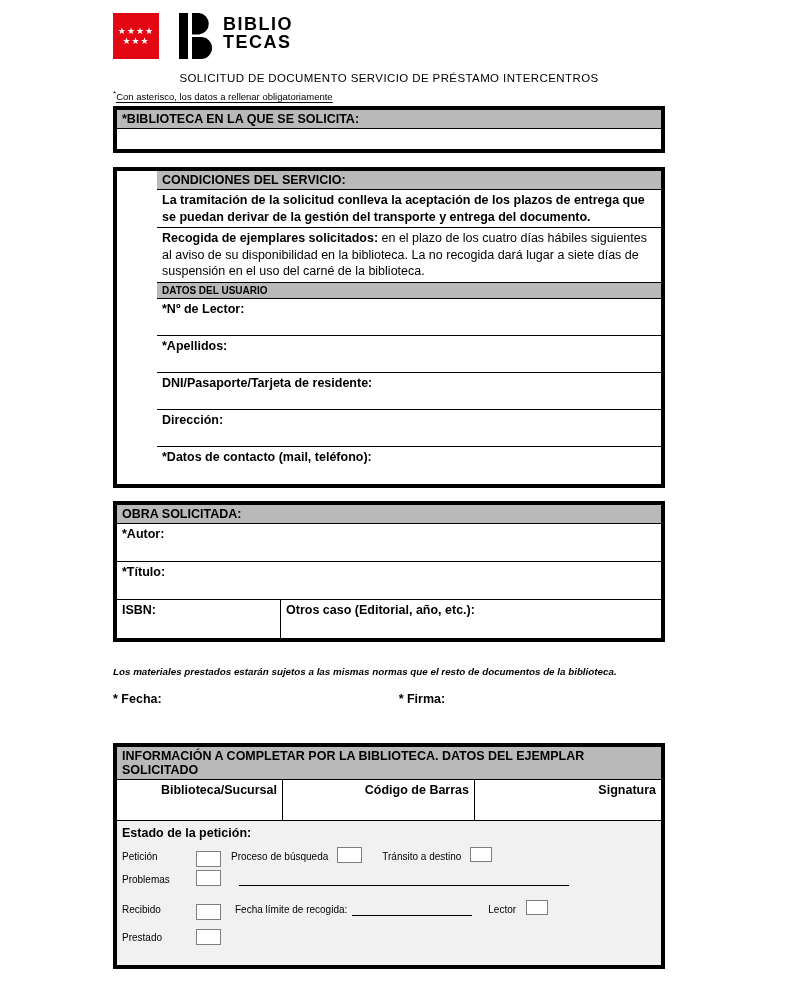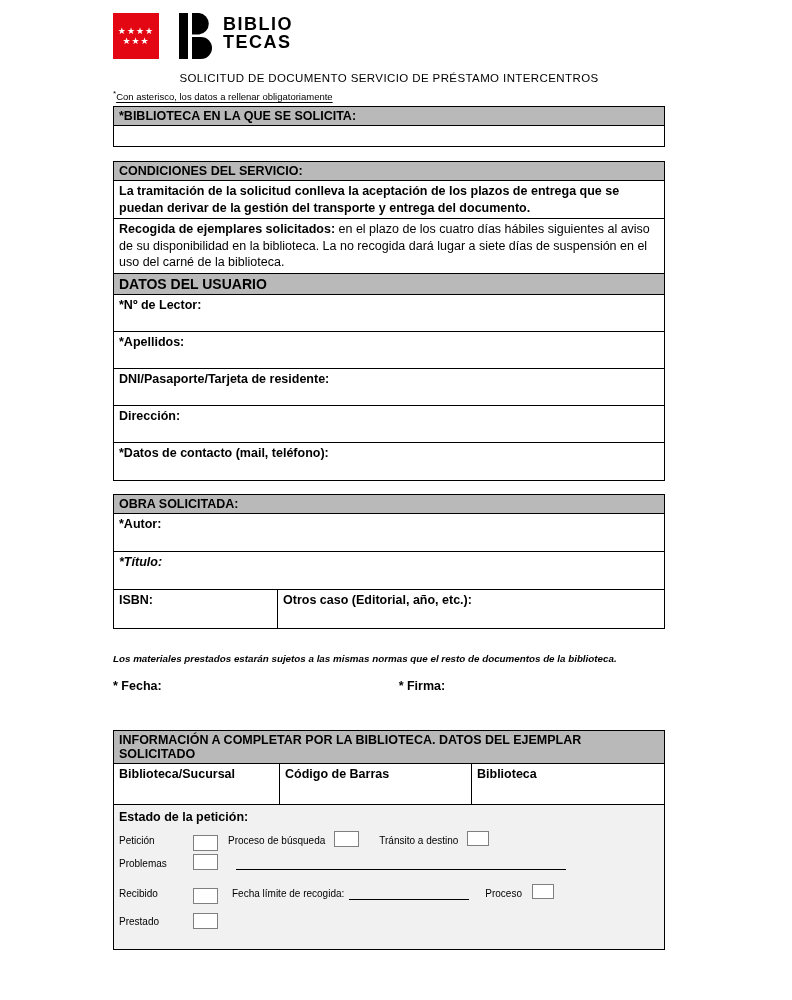--- a/index.html
+++ b/index.html
@@ -14,46 +14,46 @@
   .b-glyph { width:34px; height:46px; margin-left:10px; }
   .brand { font-weight:bold; font-size:18px; line-height:18px; letter-spacing:1.5px; margin-top:2px; }
 
   
   .title { text-align:center; margin-top:11px; font-size:11.5px; letter-spacing:0.4px; }
   .note { margin-top:5px; font-size:9.5px; }
   .note .star { vertical-align:super; font-size:8px; }
   .note u { text-underline-offset:2px; }
 
   
-  .tbl { border:1px solid #000000; }
+  .tbl { border:4px solid #000000; }
   .th-gray { background:#b9b9b9; font-weight:bold; font-size:12.5px; padding:2px 5px; border-bottom:1px solid #000; }
   .cell { padding:2px 5px; font-size:12.5px; line-height:1.32; border-bottom:1px solid #000; }
   .cell:last-child { border-bottom:none; }
   .b { font-weight:bold; }
   .field { height:37px; }
   .field .lbl { font-weight:bold; font-size:12.5px; }
 
   .tbl1 { margin-top:4px; }
   .tbl1 .empty { height:20px; }
-  .tbl2 { margin-top:14px; }
+  .tbl2 { margin-top:14px;padding-left:40px; }
   .tbl2 .rowC { min-height:50px; }
-  .mid-gray { background:#b9b9b9; font-weight:bold; font-size:14px; padding:2px 5px; border-bottom:1px solid #000; border-top:1px solid #000; }
+  .mid-gray { background:#b9b9b9; font-weight:bold; font-size:10px; padding:2px 5px; border-bottom:1px solid #000; border-top:1px solid #000; }
 
   .tbl3 { margin-top:13px; }
   .isbn-row { display:grid; grid-template-columns:164px 1fr; }
   .isbn-row .c1 { border-right:1px solid #000; padding:3px 5px; height:38px; font-weight:bold; font-size:12.5px; }
   .isbn-row .c2 { padding:3px 5px; font-weight:bold; font-size:12.5px; }
 
   .italic-note { margin-top:24px; font-size:9.8px; font-style:italic; font-weight:bold; }
   .fecha-row { margin-top:15px; font-weight:bold; font-size:12.5px; display:flex; }
   .firma { margin-left:237px; }
 
   
   .tbl4 { margin-top:37px; }
-  .cols { display:grid; grid-template-columns:165px 192px 1fr; border-bottom:1px solid #000; }
+  .cols { display:grid; grid-template-columns:165px 192px 1fr; border-bottom:1px solid #000;text-align:right; }
   .cols > div { padding:3px 5px; font-weight:bold; font-size:12.5px; height:40px; }
   .cols > div + div { border-left:1px solid #000; }
   .estado { background:#f1f1f1; height:144px; padding:5px 5px 0 5px; }
   .estado-title { font-weight:bold; font-size:12.5px; }
   .st-row { display:flex; font-size:10px; }
   .st-label { width:74px; }
   .chk { width:25px; height:16px; background:#fff; border:1px solid #7f7f7f; flex:0 0 auto; }
   .chk.small { width:22px; height:15px; }
   .wline { border-bottom:1px solid #000; height:12px; }
   .row1 { margin-top:11px; }
@@ -98,40 +98,40 @@
     <div class="cell field"><span class="lbl">*Nº de Lector:</span></div>
     <div class="cell field"><span class="lbl">*Apellidos:</span></div>
     <div class="cell field"><span class="lbl">DNI/Pasaporte/Tarjeta de residente:</span></div>
     <div class="cell field"><span class="lbl">Dirección:</span></div>
     <div class="cell field"><span class="lbl">*Datos de contacto (mail, teléfono):</span></div>
   </div>
 
   <div class="tbl tbl3">
     <div class="th-gray">OBRA SOLICITADA:</div>
     <div class="cell field" style="height:38px;"><span class="lbl">*Autor:</span></div>
-    <div class="cell field" style="height:38px;font-style:italic;"><span class="lbl">*Título:</span></div>
+    <div class="cell field" style="height:38px;"><span class="lbl">*Título:</span></div>
     <div class="isbn-row">
       <div class="c1"><span>ISBN:</span></div>
       <div class="c2"><span>Otros caso (Editorial, año, etc.):</span></div>
     </div>
   </div>
 
   <div class="italic-note">Los materiales prestados estarán sujetos a las mismas normas que el resto de documentos de la biblioteca.</div>
 
   <div class="fecha-row">
     <span>* Fecha:</span>
     <span class="firma">* Firma:</span>
   </div>
 
   <div class="tbl tbl4">
     <div class="th-gray">INFORMACIÓN A COMPLETAR POR LA BIBLIOTECA. DATOS DEL EJEMPLAR SOLICITADO</div>
     <div class="cols">
       <div>Biblioteca/Sucursal</div>
       <div>Código de Barras</div>
-      <div>Biblioteca</div>
+      <div>Signatura</div>
     </div>
     <div class="estado">
       <div class="estado-title">Estado de la petición:</div>
 
       <div class="st-row row1">
         <span class="st-label">Petición</span>
         <span class="chk"></span>
         <span style="margin-left:10px;">Proceso de búsqueda</span>
         <span class="chk" style="margin-left:9px; position:relative; top:-4px;"></span>
         <span style="margin-left:20px;">Tránsito a destino</span>
@@ -142,21 +142,21 @@
         <span class="st-label">Problemas</span>
         <span class="chk" style="position:relative; top:-4px;"></span>
         <span class="wline" style="margin-left:18px; width:330px;"></span>
       </div>
 
       <div class="st-row row3">
         <span class="st-label">Recibido</span>
         <span class="chk"></span>
         <span style="margin-left:14px;">Fecha límite de recogida:</span>
         <span class="wline" style="margin-left:5px; width:120px;"></span>
-        <span style="margin-left:16px;">Proceso</span>
+        <span style="margin-left:16px;">Lector</span>
         <span class="chk small" style="margin-left:10px; position:relative; top:-4px;"></span>
       </div>
 
       <div class="st-row row4">
         <span class="st-label">Prestado</span>
         <span class="chk" style="position:relative; top:-3px;"></span>
       </div>
     </div>
   </div>
 

